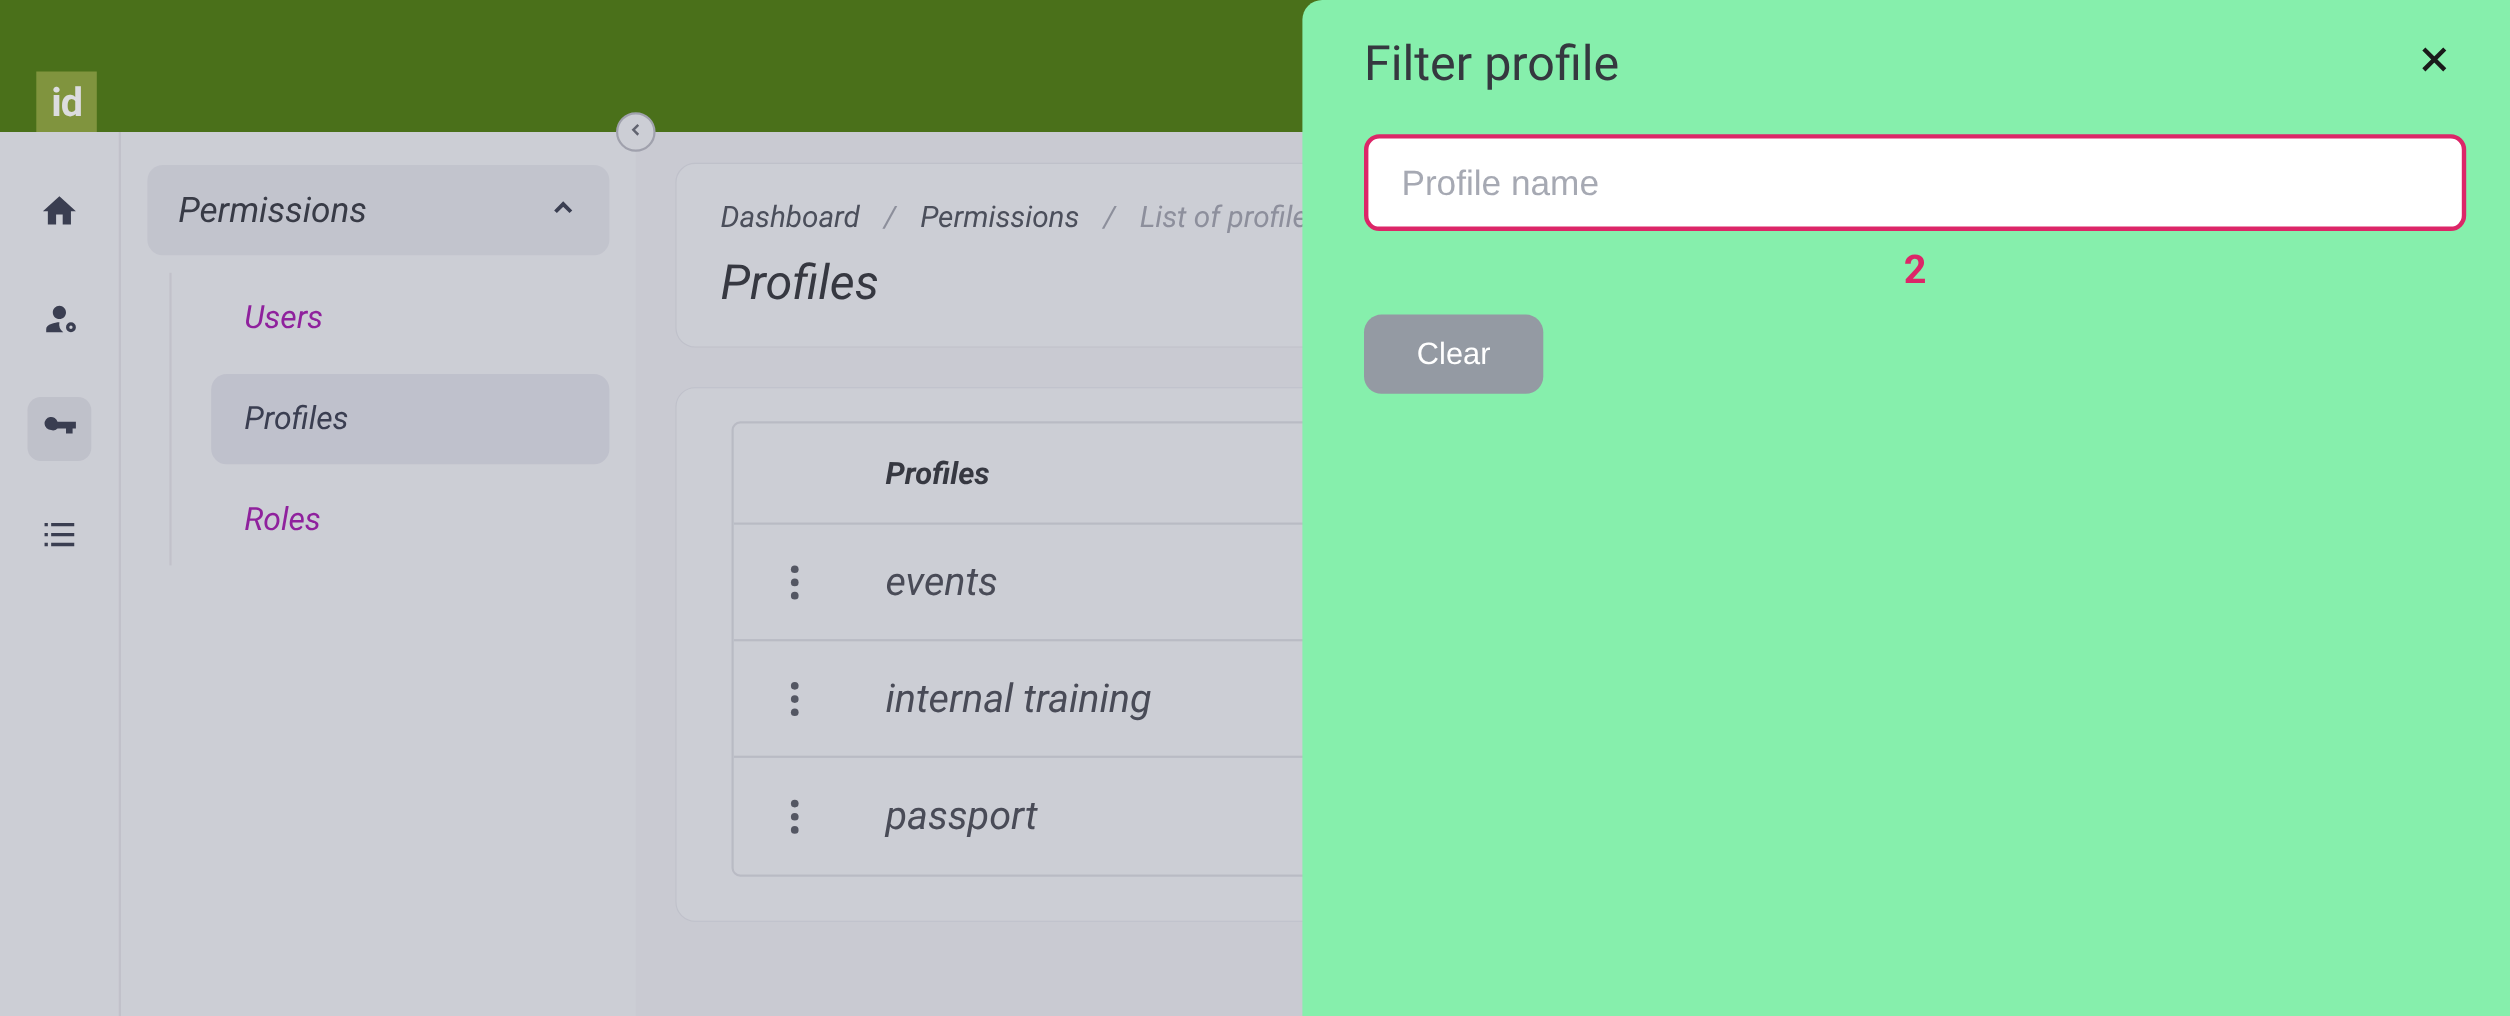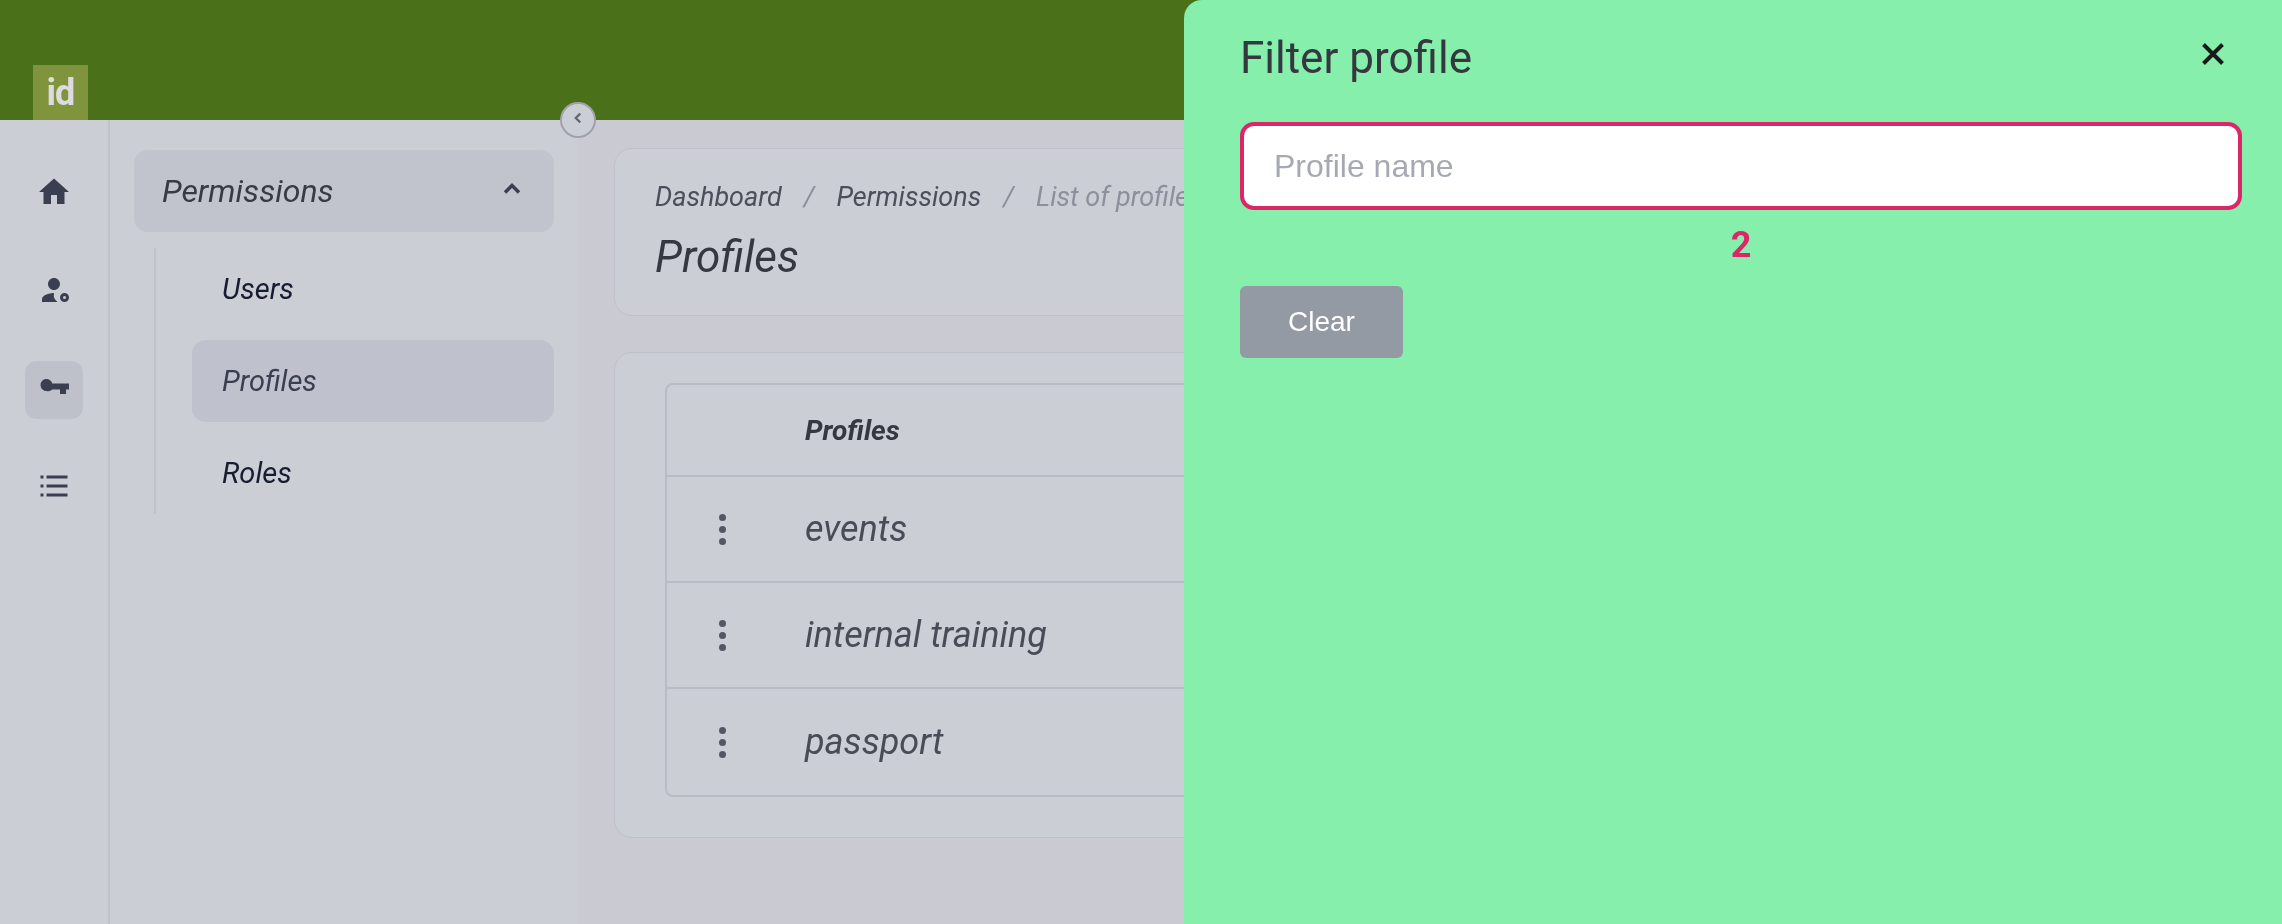--- a/index.html
+++ b/index.html
@@ -92,21 +92,21 @@
       color: #3a3f52;
     }
     .sub-items {
       padding-left: 36px;
       border-left: 2px solid #dedfe6;
       margin-left: 20px;
     }
     .sub-item {
       padding: 24px 30px;
       font-size: 29px;
-      color: #0f172a;
+      color: #a21caf;
       border-radius: 14px;
       margin-bottom: 10px;
     }
     .sub-item.active {
       background: #dcdee8;
       color: #3a3f52;
     }
 
     .collapse-btn {
       position: absolute;
@@ -262,21 +262,21 @@
       text-align: center;
       font-size: 36px;
       font-weight: 700;
       color: #dc2668;
       margin-bottom: 20px;
     }
     .clear-btn {
       background: #949aa3;
       color: #ffffff;
       border: none;
-      border-radius: 6px;
+      border-radius: 16px;
       padding: 20px 48px;
       font-size: 28px;
       cursor: pointer;
     }
   </style>
 </head>
 <body>
 
 <div class="scrim"></div>
 

